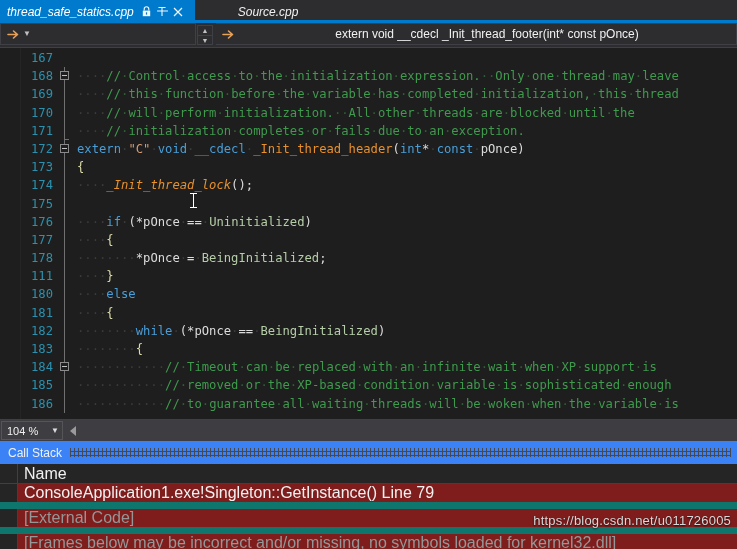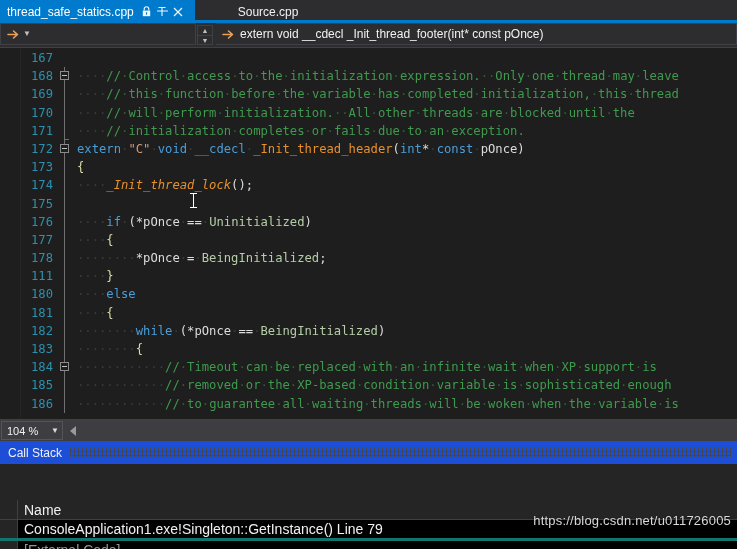--- a/index.html
+++ b/index.html
@@ -21,20 +21,21 @@
   }
 
   
   .tabstrip {
     height: 23px;
     background: #2d2d30;
     display: flex;
     align-items: stretch;
     flex: 0 0 auto;
     position: relative;
+    font-style: italic;
   }
   .tab {
     display: flex;
     align-items: center;
     padding: 0 7px;
     font-size: 12px;
     color: #f1f1f1;
     white-space: nowrap;
     cursor: default;
   }
@@ -75,21 +76,21 @@
     background: #2d2d30;
     border: 1px solid #3f3f46;
     height: 22px;
     box-sizing: border-box;
     color: #f1f1f1;
     font-size: 12px;
     padding: 0 2px 0 5px;
     cursor: default;
   }
   .nav-combo.left { width: 196px; }
-  .nav-combo.right { flex: 1 1 auto; border-left: none; margin-left: 0; }
+  .nav-combo.right { flex: 1 1 auto; border-left: none; margin-left: 0; text-align: center; }
   .nav-combo .combo-text {
     flex: 1 1 auto;
     overflow: hidden;
     white-space: nowrap;
     text-overflow: ellipsis;
     margin-left: 5px;
   }
   .member-icon {
     width: 14px; height: 14px;
     flex: 0 0 auto;
@@ -267,50 +268,49 @@
     flex: 0 0 auto;
     background: #252526;
     display: flex;
     flex-direction: column;
     height: 108px;
   }
   .cs-title {
     height: 23px;
     display: flex;
     align-items: center;
-    background: #1d4ed8;
+    background: #3b82f6;
     color: #f1f1f1;
     font-size: 12px;
     padding-left: 8px;
     position: relative;
     flex: 0 0 auto;
   }
   .cs-title .grip {
     flex: 1 1 auto;
     height: 9px;
     margin: 0 6px 0 8px;
     background-image:
       repeating-linear-gradient(0deg,  #474749 0 1px, transparent 1px 4px),
       repeating-linear-gradient(90deg, #474749 0 1px, transparent 1px 4px);
     background-size: 4px 4px;
     opacity: 0.95;
   }
   .cs-grid {
     flex: 1 1 auto;
-    background: #000000;
-    font-size: 14px;
+    background: #7f1d1d;
+    font-size: 16px;
     color: #f1f1f1;
     overflow: hidden;
-    margin-top: 36px;
   }
   .cs-row {
     display: flex;
     align-items: center;
     height: 18px;
-    border-bottom: 3px solid #0f766e;
+    border-bottom: 7px solid #0f766e;
     cursor: default;
   }
   .cs-row.header {
     background: #252526;
     color: #f1f1f1;
     height: 19px;
     border-bottom: 1px solid #3f3f46;
   }
   .cs-gutter {
     width: 18px;

